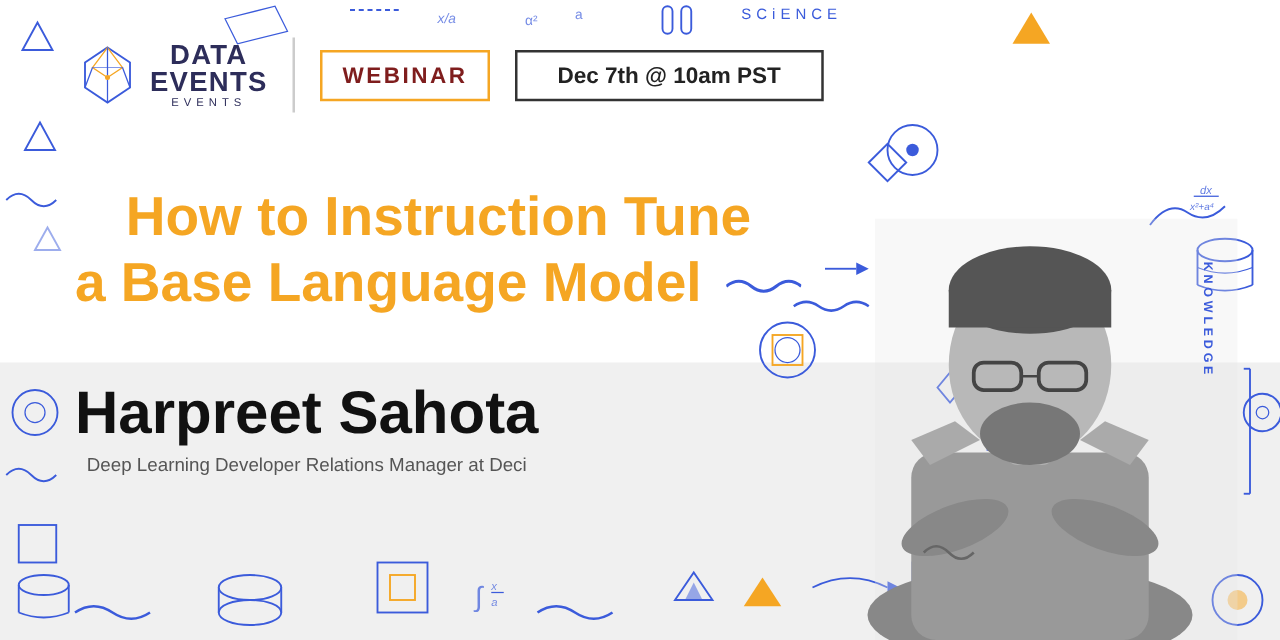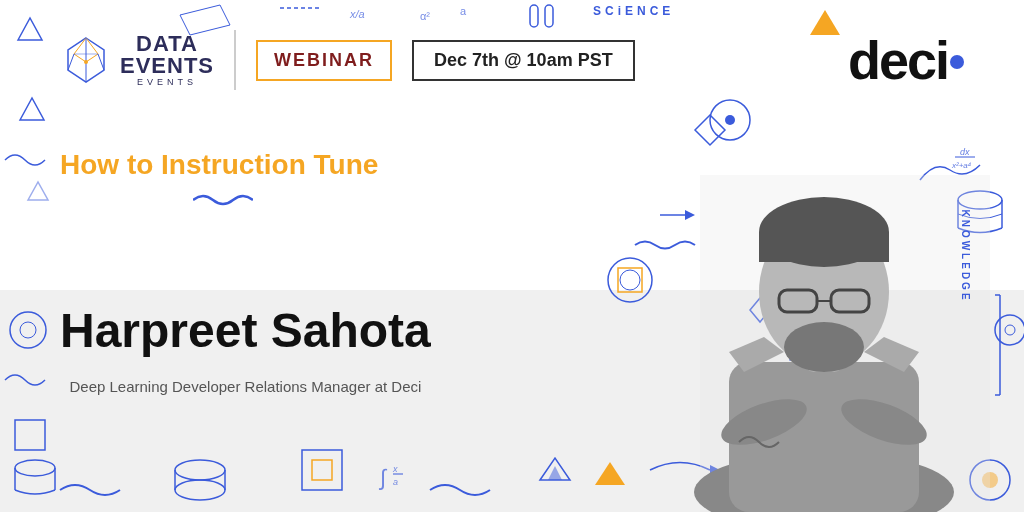--- a/index.html
+++ b/index.html
@@ -109,21 +109,21 @@
     .webinar-label {
       font-size: 18px;
       font-weight: 900;
       color: #7f1d1d;
       letter-spacing: 2px;
     }
 
     
     .date-box {
       border: 2px solid #333;
-      padding: 8px 20px;
+      padding: 8px 32px;
       display: flex;
       align-items: center;
       justify-content: center;
     }
 
     .date-text {
       font-size: 18px;
       font-weight: 600;
       color: #222;
     }
@@ -156,21 +156,21 @@
 
     
     .main-title {
       position: absolute;
       top: 148px;
       left: 60px;
       z-index: 10;
     }
 
     .main-title h1 {
-      font-size: 28px;
+      font-size: 44px;
       font-weight: 900;
       color: #f5a623;
       line-height: 1.2;
     }
 
     
     .speaker-section {
       position: absolute;
       top: 305px;
       left: 60px;
@@ -180,21 +180,21 @@
     .speaker-name {
       font-size: 48px;
       font-weight: 700;
       color: #111;
       line-height: 1.1;
     }
 
     .speaker-title {
       font-size: 15px;
       color: #555;
-      margin-top: 20px;
+      margin-top: 6px;
     }
 
     
     .deco-svg {
       position: absolute;
       top: 0; left: 0; right: 0; bottom: 0;
       pointer-events: none;
       z-index: 2;
     }
   </style>
@@ -339,37 +339,33 @@
     <div class="header-divider"></div>
 
     <div class="webinar-badge">
       <span class="webinar-label">WEBINAR</span>
     </div>
 
     <div class="date-box">
       <span class="date-text">Dec 7th @ 10am PST</span>
     </div>
 
-    <div class="deci-logo">
-      <span class="deci-text">
-        <span>deci</span><span class="deci-dot"></span>
-      </span>
-    </div>
   </div>
 
   <div class="main-title">
     <h1>How to Instruction Tune</h1>
     <h1>
+      <span>a Base Language Model</span>
       <svg width="60" height="20" viewBox="0 0 60 20" style="display:inline-block;vertical-align:middle;margin-left:8px;">
         <path d="M0,10 Q10,2 20,10 Q30,18 40,10 Q50,2 60,10" fill="none" stroke="#3b5bdb" stroke-width="2.5"></path>
       </svg>
     </h1>
   </div>
 
-  <div style="position:absolute; top:4px; left:593px; z-index:15; font-size:12px; letter-spacing:4px; color:#3b5bdb; font-weight:700;">SCiENCE</div>
+  <div style="position:absolute; top:4px; left:593px; z-index:15; font-size:12px; letter-spacing:4px; color:#3b5bdb; font-weight:400;">SCiENCE</div>
 
   <div class="speaker-section">
     <div class="speaker-name">Harpreet Sahota</div>
     <div class="speaker-title">Deep Learning Developer Relations Manager at Deci</div>
   </div>
 
   <div style="position:absolute; right:12px; top:50%; transform:translateY(-50%) rotate(90deg); font-size:10px; letter-spacing:3px; color:#3b5bdb; font-weight:600; z-index:15; white-space:nowrap;">KNOWLEDGE</div>
 
   <div style="position:absolute; right:50px; bottom:0; width:300px; height:360px; z-index:10; overflow:hidden;">
     <svg viewBox="0 0 300 360" xmlns="http://www.w3.org/2000/svg" width="300" height="360">

